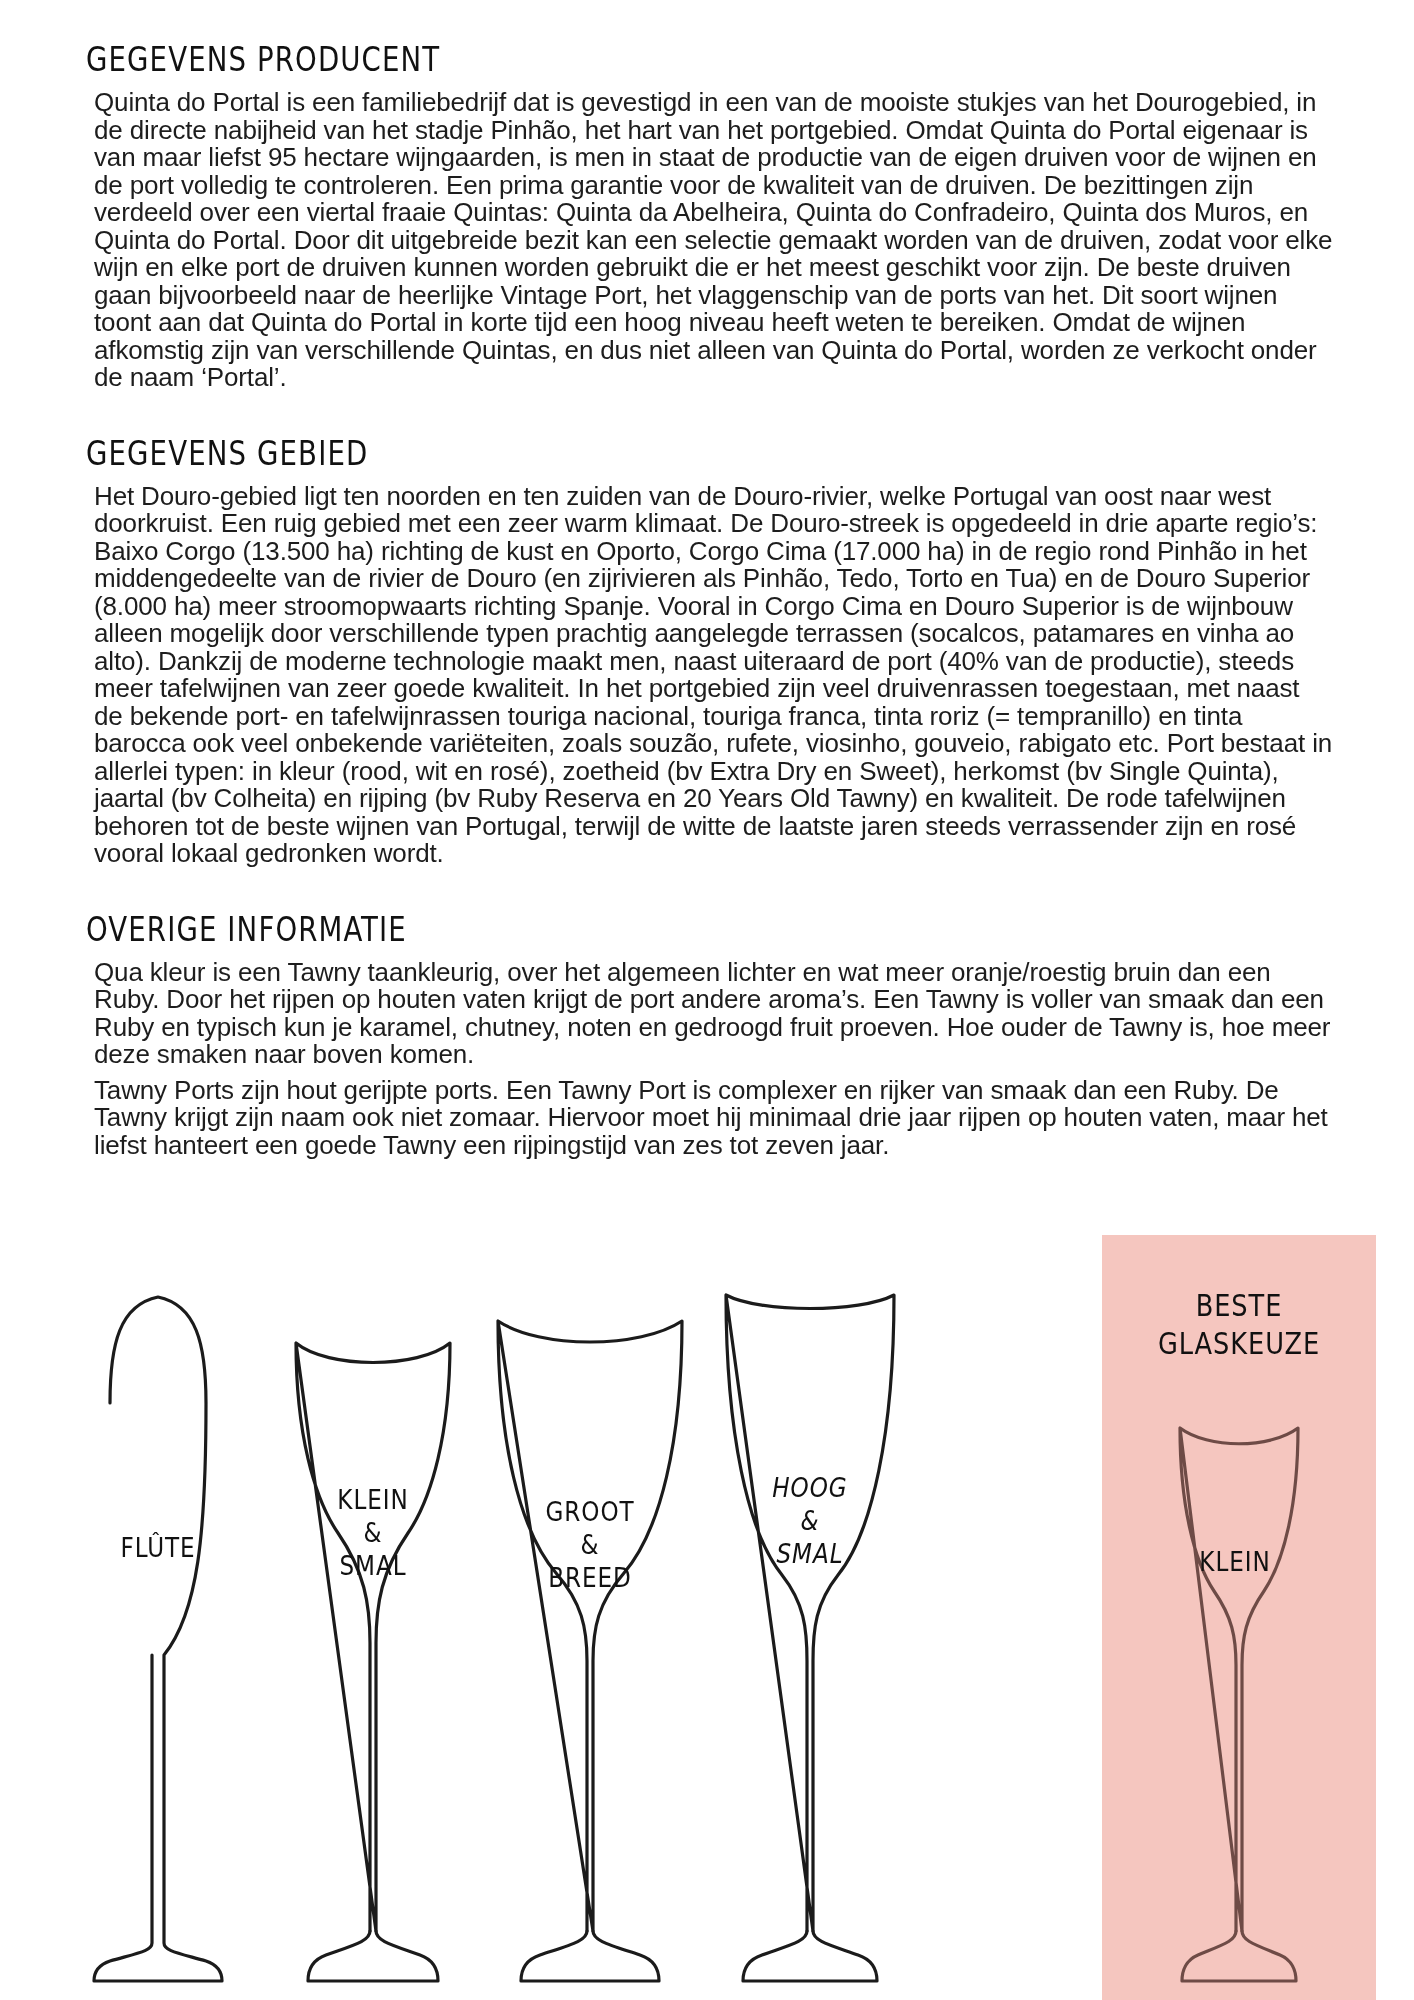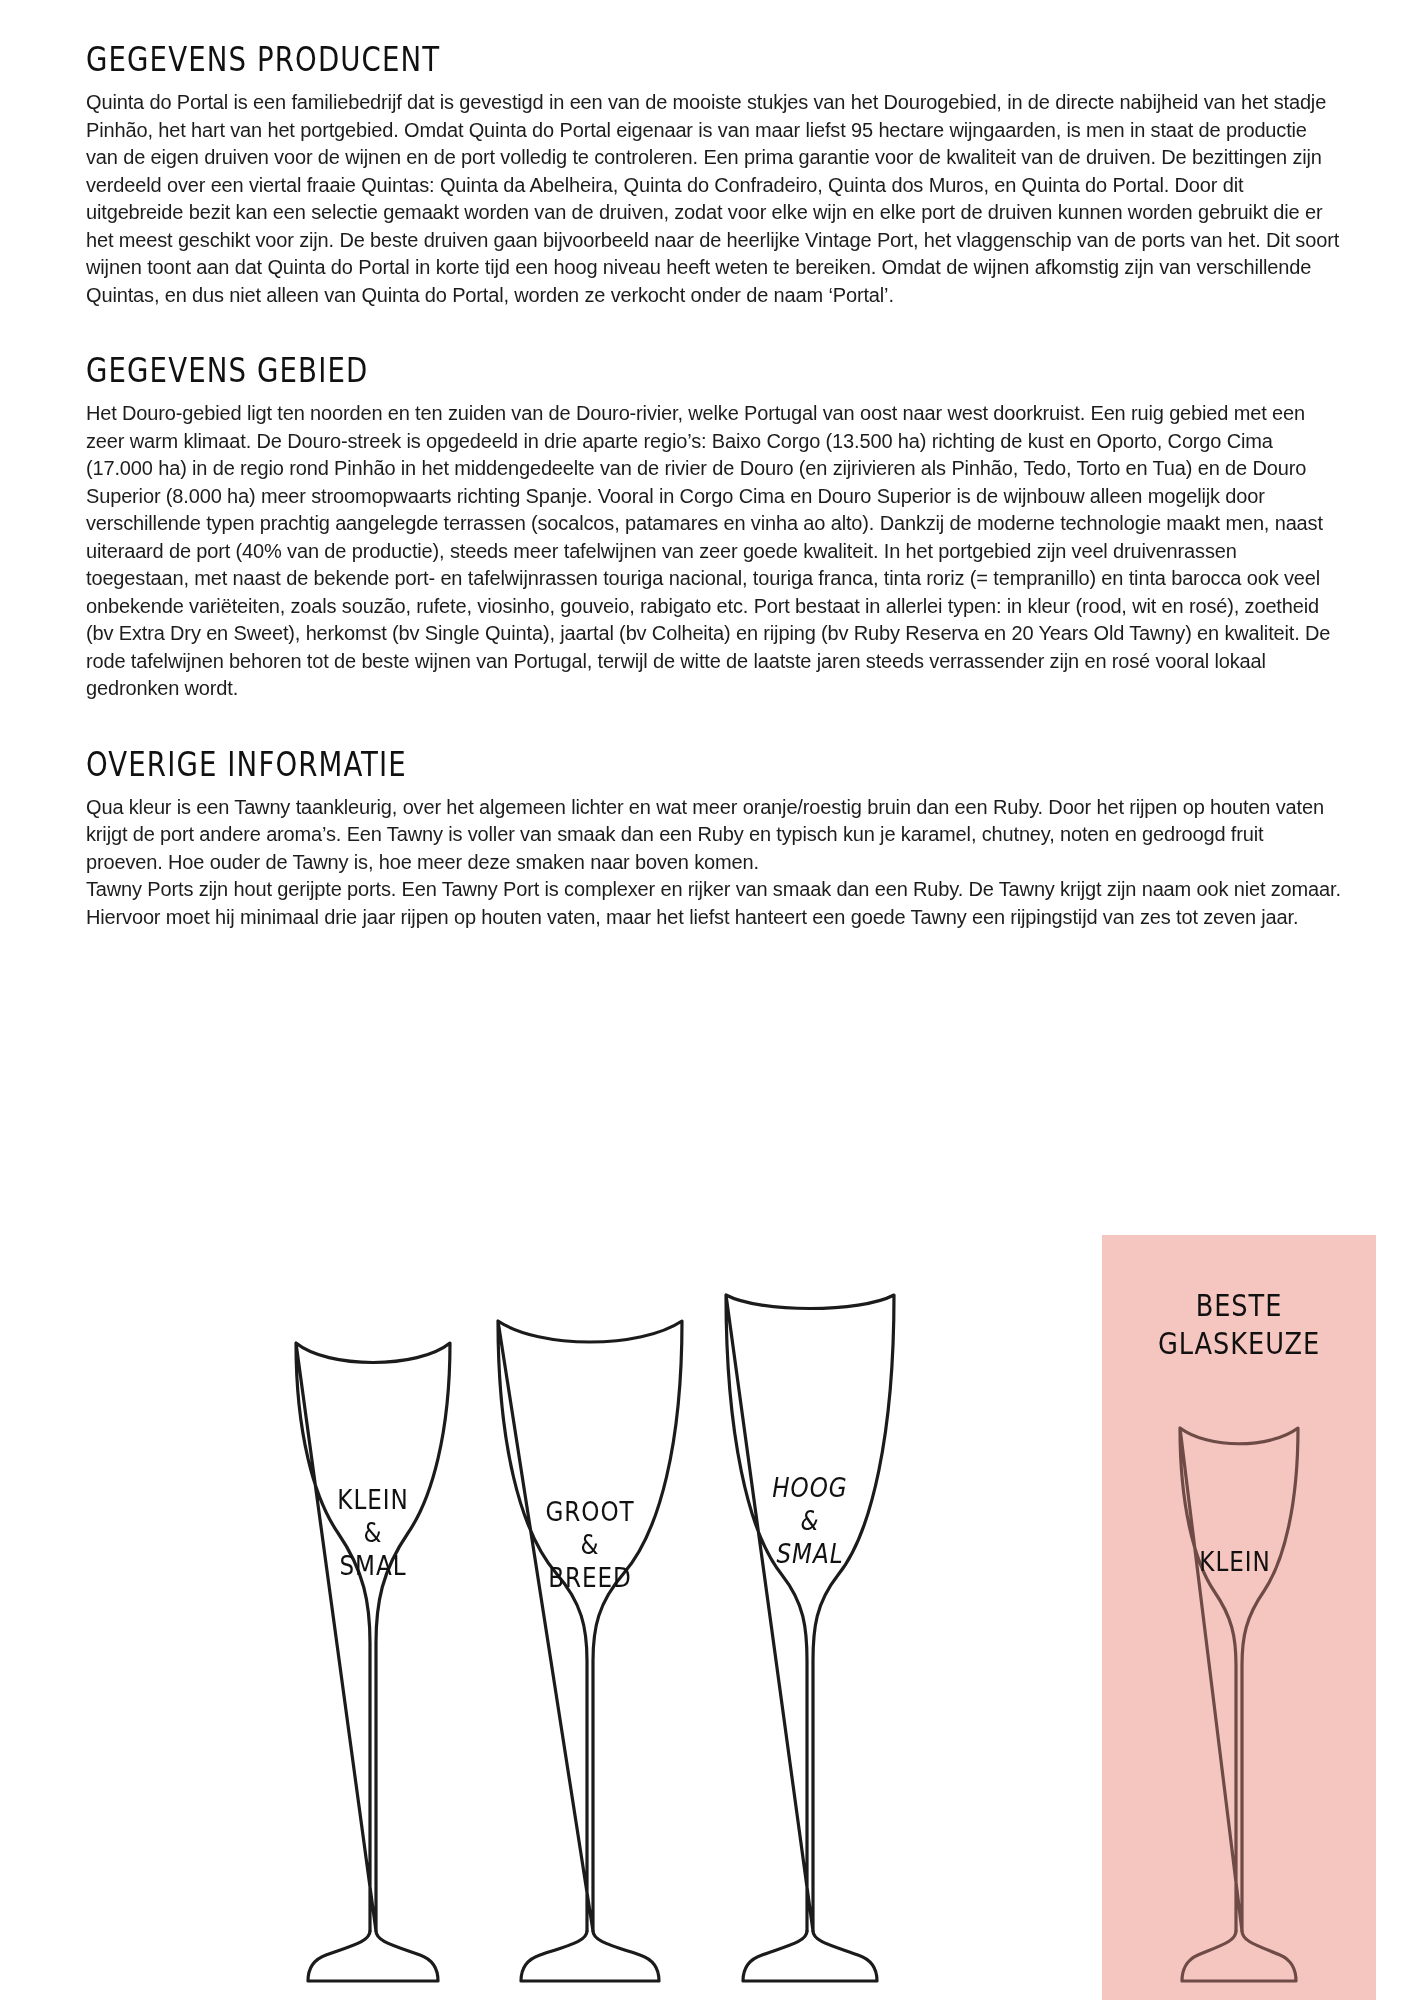--- a/index.html
+++ b/index.html
@@ -34,22 +34,22 @@
     letter-spacing: 1.2px;
     margin: 0 0 10px 0;
     color: #111;
     transform: scaleX(0.93);
     transform-origin: left center;
   }
   .section {
     margin-bottom: 42px;
   }
   .section p {
-    margin: 0;
-    font-size: 20px;
+    margin: 8px;
+    font-size: 26px;
     line-height: 27.5px;
     color: #1d1d1d;
     letter-spacing: -0.15px;
   }
   .section p + p { margin-top: 0; }
 
   
   .glass-strip {
     position: absolute;
     left: 0;
@@ -133,20 +133,28 @@
   </div>
 
   <div class="glass-strip">
 
     <div class="highlight-panel"></div>
     <div class="highlight-label">
       <div>BESTE</div>
       <div>GLASKEUZE</div>
     </div>
 
+    <div class="glass g1">
+      <svg width="200" height="705" viewBox="0 0 200 705" fill="none" aria-hidden="true">
+        <path d="M52 120 C52 60 62 22 100 14 C138 22 148 60 148 120 C148 250 140 330 106 372 L106 660 M94 372 L94 660 M106 660 C106 668 120 670 148 678 C160 682 164 690 164 698 L36 698 C36 690 40 682 52 678 C80 670 94 668 94 660" stroke="#1b1b1b" stroke-width="3.2" stroke-linejoin="round" stroke-linecap="round" fill="none"></path>
+      </svg>
+      <div class="glass-caption">
+        <div>FLÛTE</div>
+      </div>
+    </div>
 
     <div class="glass g2">
       <svg width="210" height="705" viewBox="0 0 210 705" fill="none" aria-hidden="true">
         <path d="M28 60 C28 150 46 215 70 250 C96 288 102 320 102 360 L102 648 M108 648 L108 360 C108 320 114 288 140 250 C164 215 182 150 182 60 C150 86 60 86 28 60 Z" stroke="#1b1b1b" stroke-width="3.2" stroke-linejoin="round" stroke-linecap="round" fill="none"></path>
         <path d="M102 648 C102 658 86 662 58 672 C44 677 40 688 40 698 L170 698 C170 688 166 677 152 672 C124 662 108 658 108 648" stroke="#1b1b1b" stroke-width="3.2" stroke-linejoin="round" stroke-linecap="round" fill="none"></path>
       </svg>
       <div class="glass-caption">
         <div>KLEIN</div>
         <div>&amp;</div>
         <div>SMAL</div>

